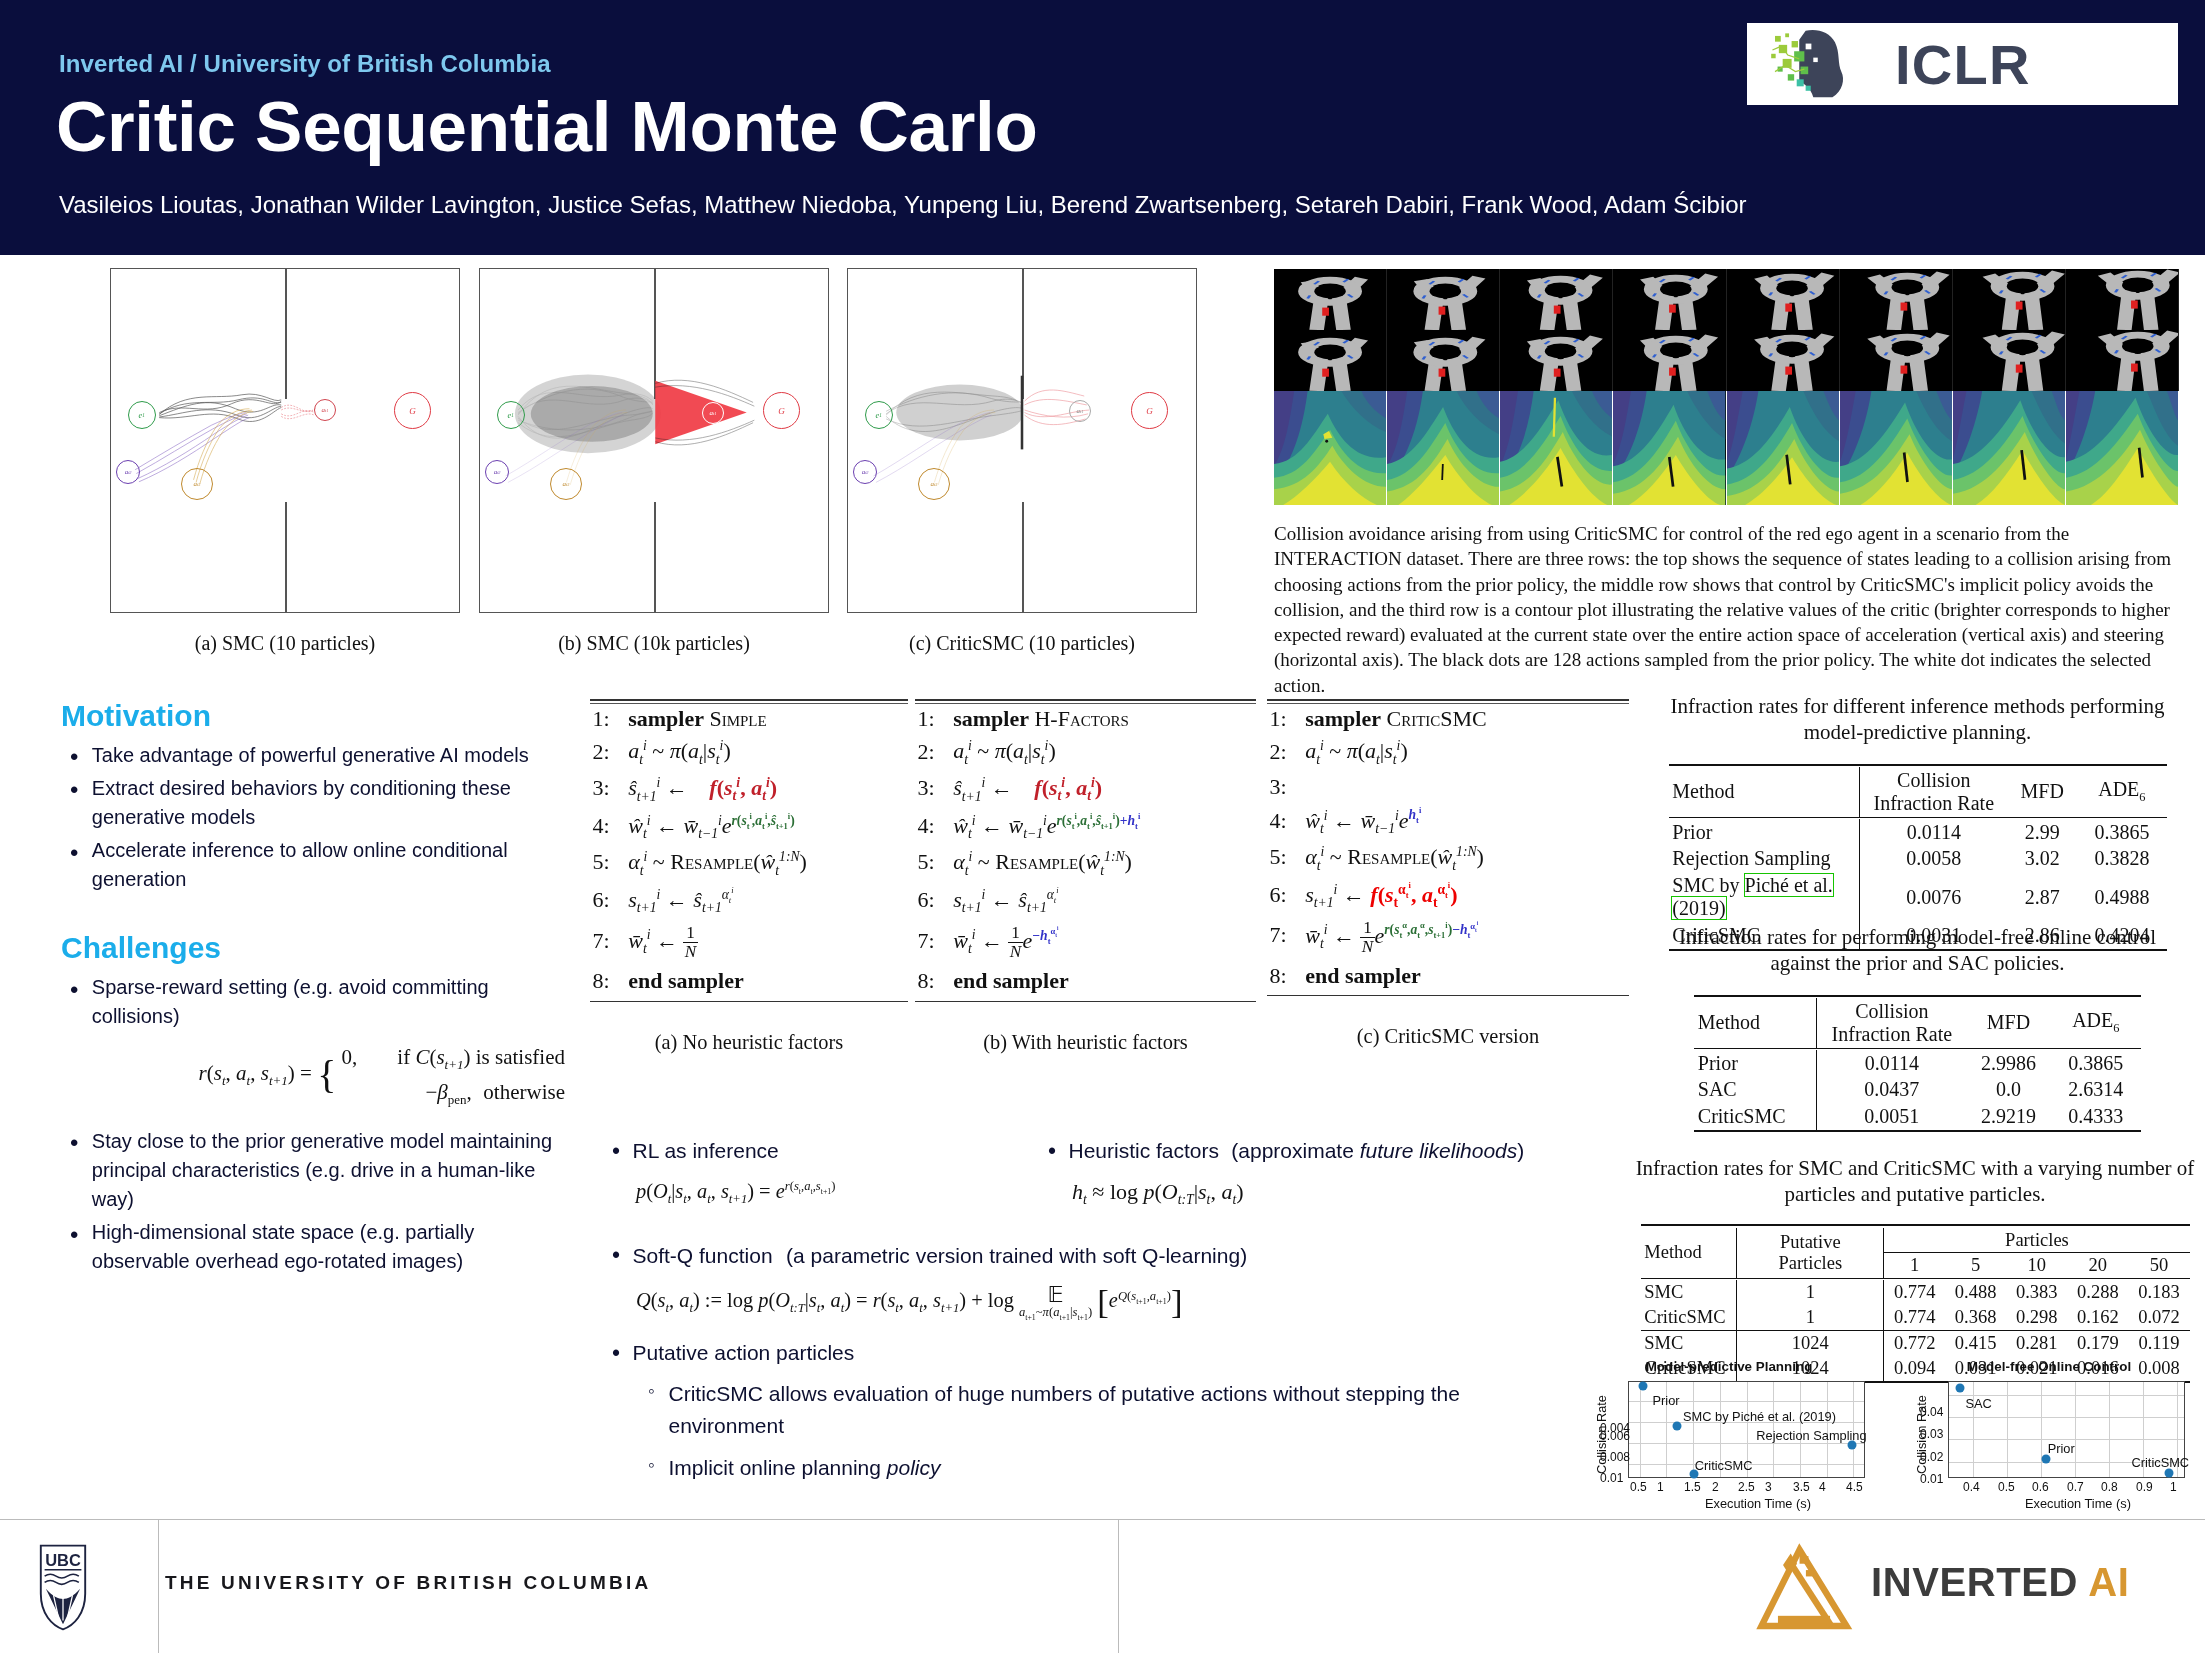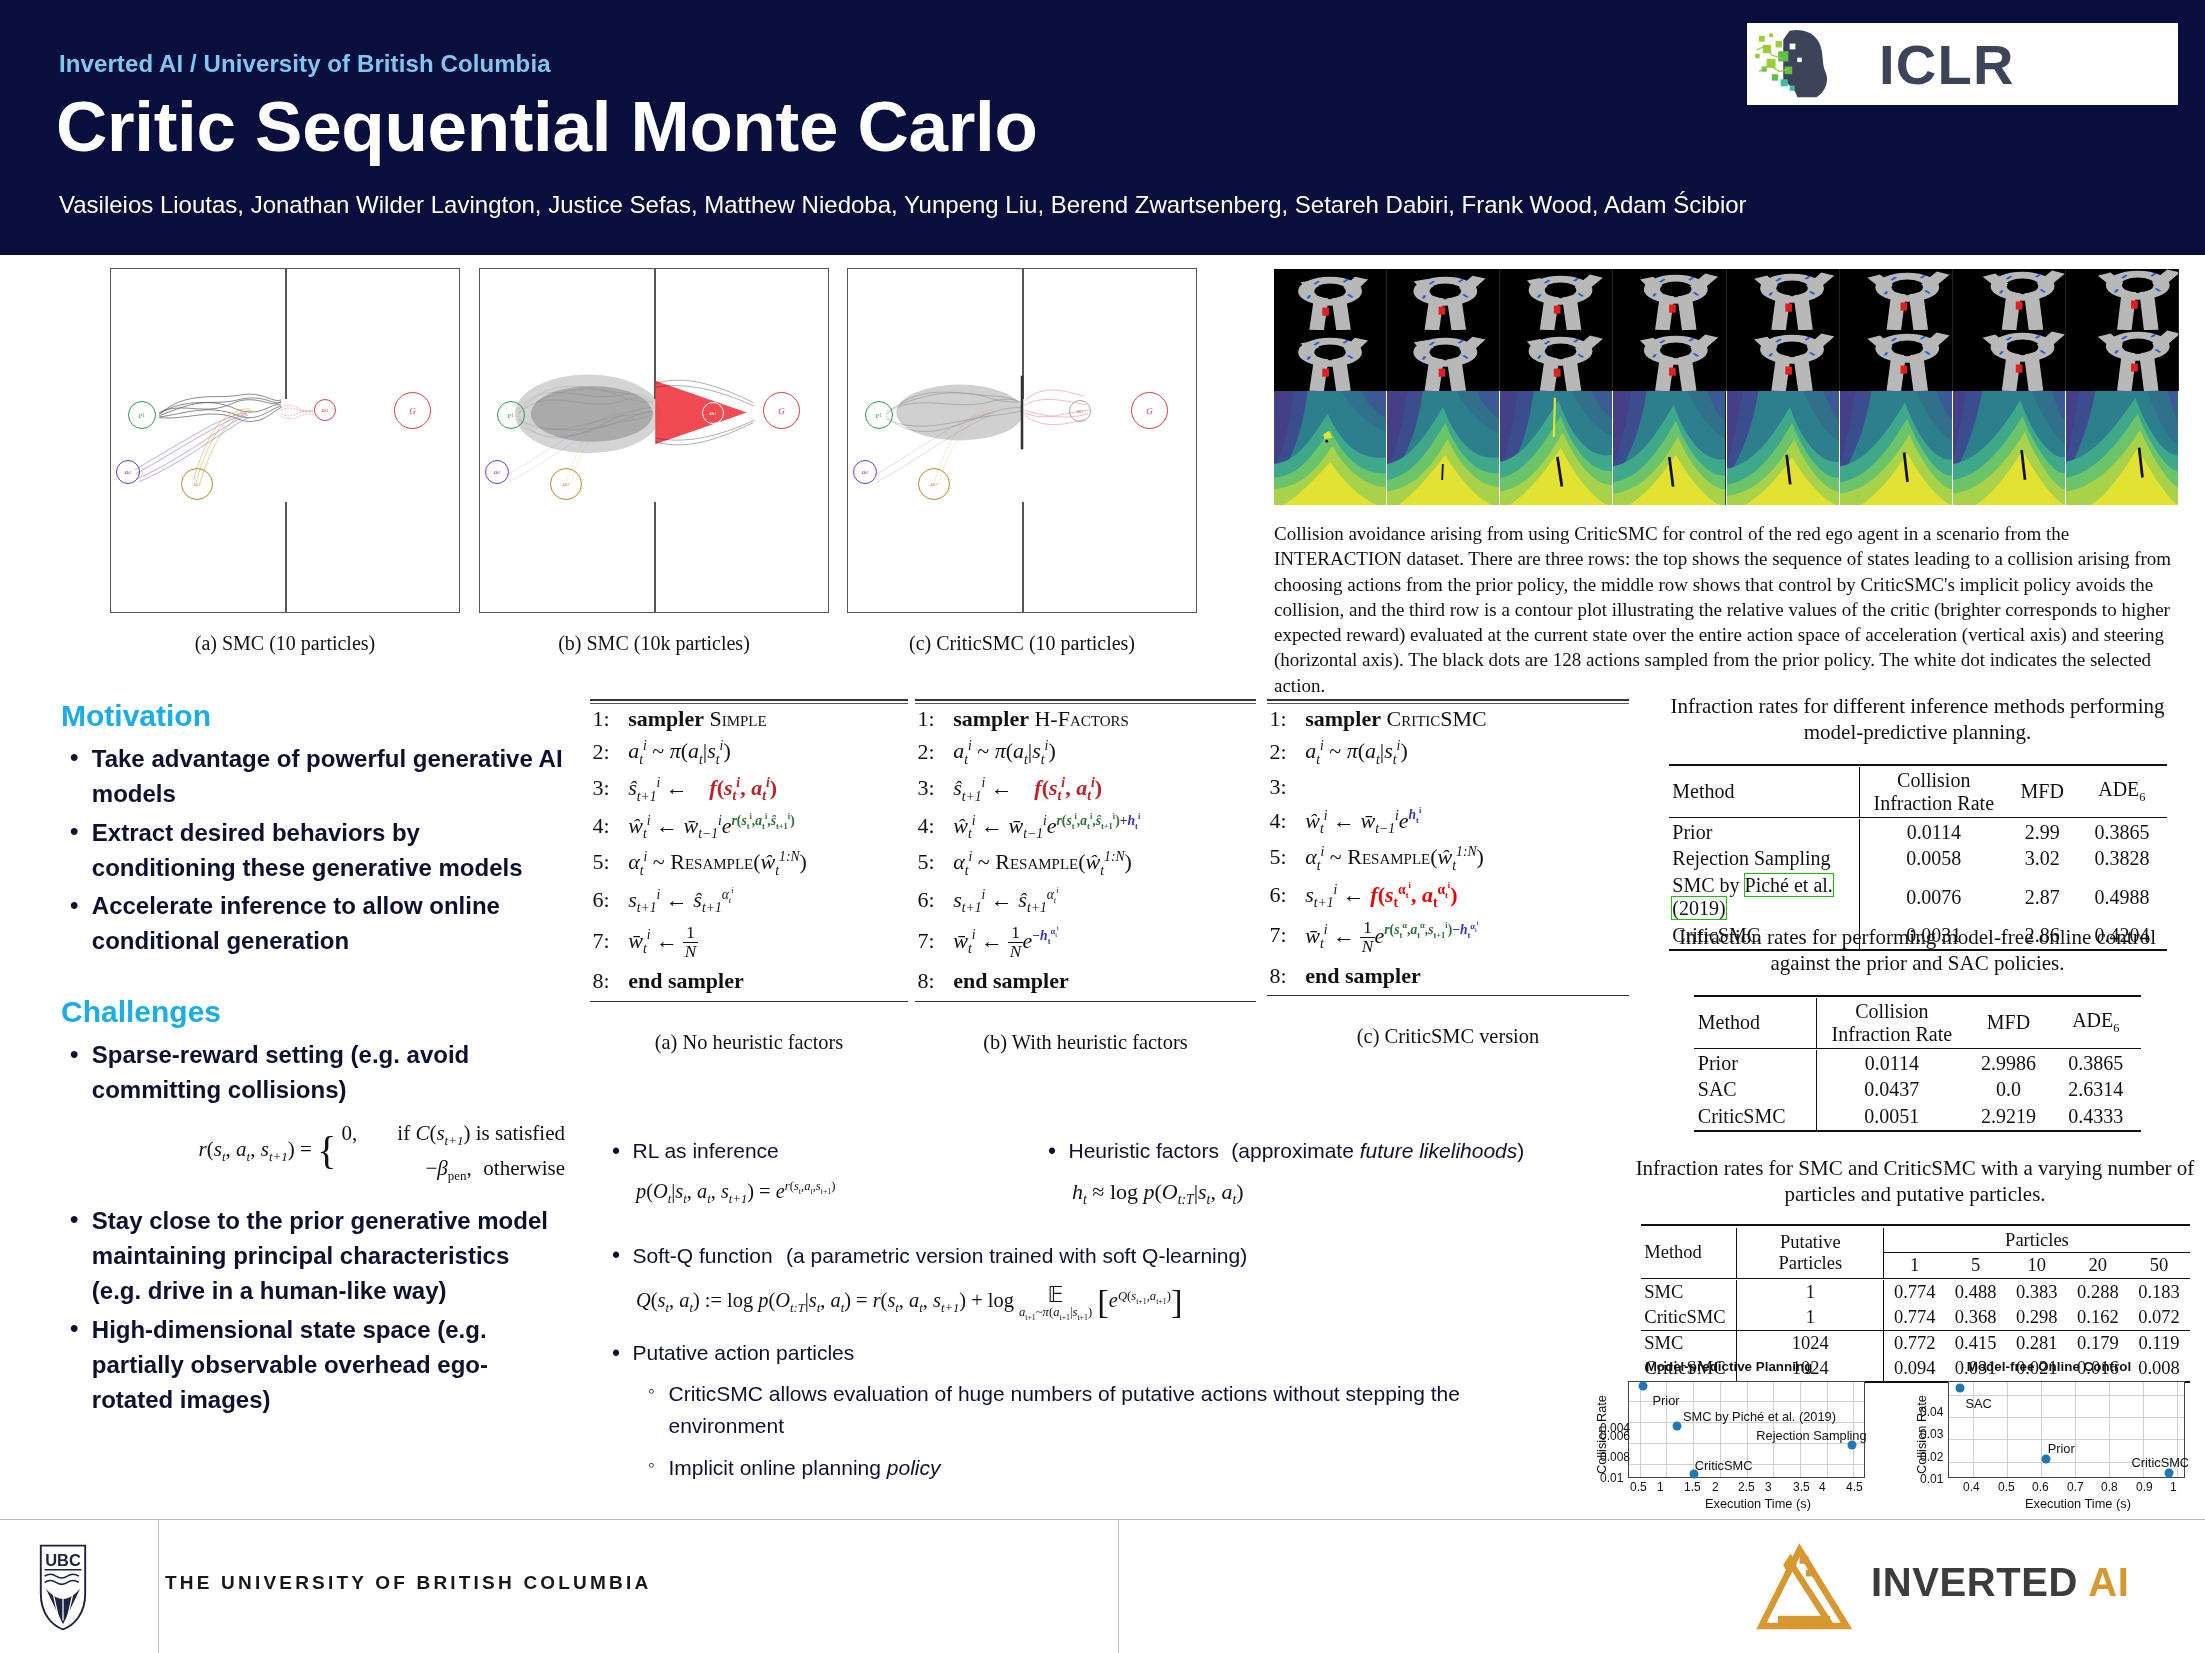--- a/index.html
+++ b/index.html
@@ -26,21 +26,21 @@
     font-size: 71px; font-weight: bold; color: #ffffff;
     letter-spacing: -0.3px;
   }
   #authors {
     position: absolute; left: 59px; top: 191px;
     font-size: 24px; color: #ffffff;
   }
   #iclr-logo {
     position: absolute; left: 1747px; top: 23px;
     width: 431px; height: 82px; background: #ffffff;
-    display: flex; align-items: center; padding-left: 3px;
+    display: flex; align-items: center; padding-left: 19px;
   }
   #iclr-mark { width: 115px; height: 74px; flex: none; }
   #iclr-word {
     font-size: 56px; font-weight: bold; color: #3d4459;
     letter-spacing: 1.3px; margin-left: 14px;
   }
   .cap {
     font-family: "Liberation Serif", serif;
     font-size: 20px; color: #111; text-align: center;
   }
@@ -79,21 +79,21 @@
   }
 
   
   #leftcol { position: absolute; left: 61px; top: 699px; width: 504px; }
   .sec-head {
     font-size: 30px; font-weight: bold; color: #1badea; margin-bottom: 7.7px;
   }
   ul.bul { list-style: none; margin: 0 0 0 3.8px; }
   ul.bul > li {
     position: relative; padding-left: 27px; margin-bottom: 3.8px;
-    font-size: 24px; line-height: 1.46; color: #0d1030; font-weight: bold;
+    font-size: 20px; line-height: 1.46; color: #0d1030;
   }
   ul.bul > li::before {
     content: "\2022"; position: absolute; left: 5.1px; top: -1.3px;
     font-size: 24px; color: #0d1030;
   }
   .eq-block {
     font-family: "Liberation Serif", serif;
     color: #111; margin: 10.2px 0 16.6px 0;
   }
 

